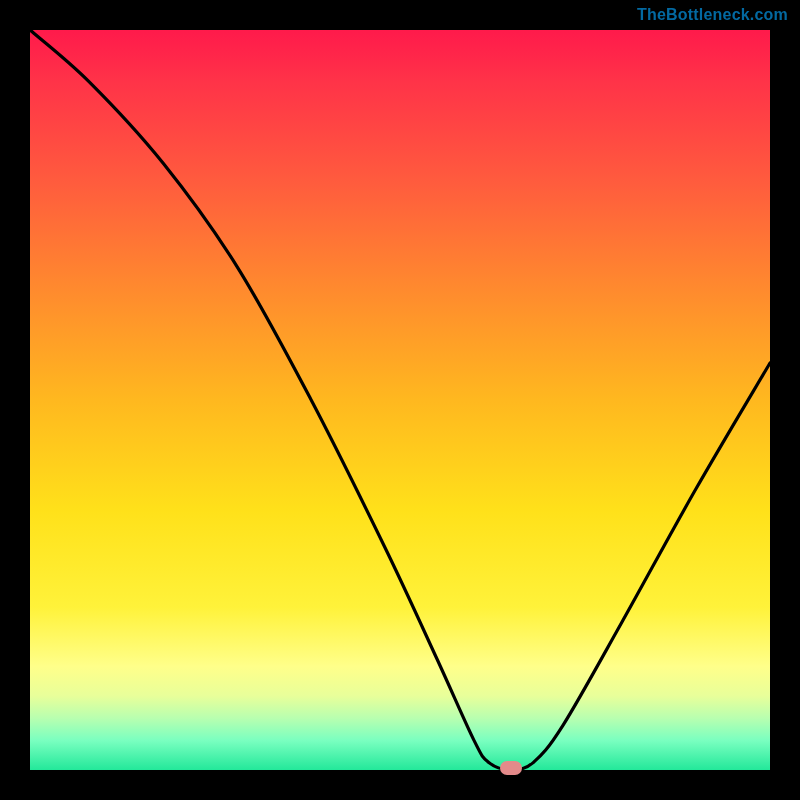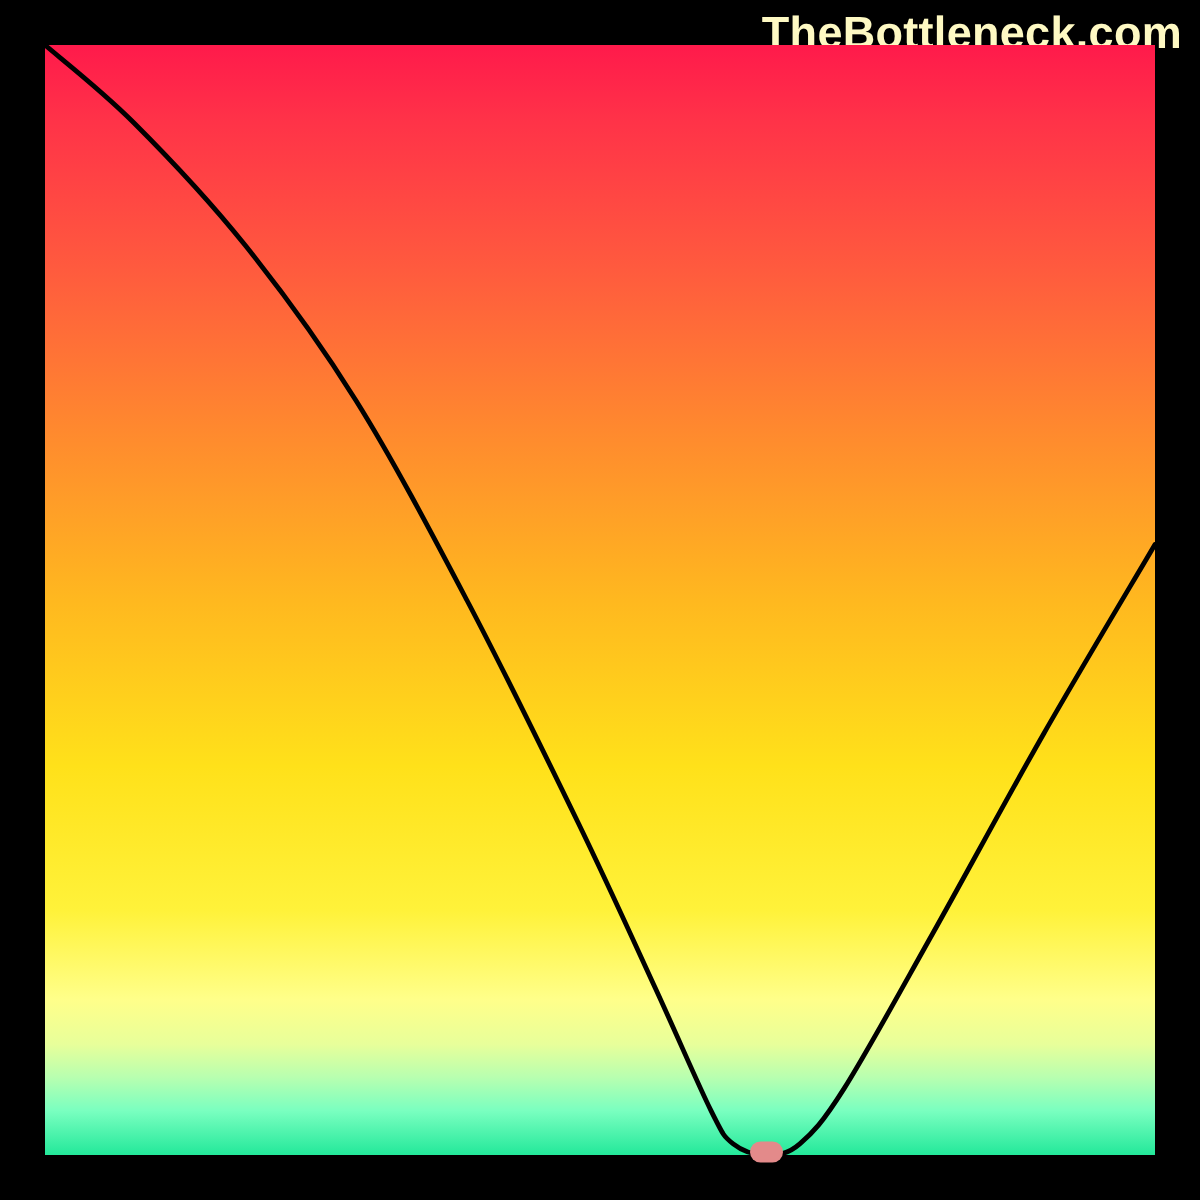--- a/index.html
+++ b/index.html
@@ -35,23 +35,23 @@
       #e8ff9a 90%,
       #b8ffb0 93%,
       #7affc0 96%,
       #23e89a 100%
     );
   }
   .watermark {
     position: absolute;
     top: 6px;
     right: 12px;
-    font-size: 30px;
+    font-size: 16px;
     font-weight: 600;
-    color: #fef9c3;
+    color: #0369a1;
     letter-spacing: 0.2px;
     user-select: none;
   }
   svg.curve {
     position: absolute;
     left: 0;
     top: 0;
     width: 740px;
     height: 740px;
     overflow: visible;

